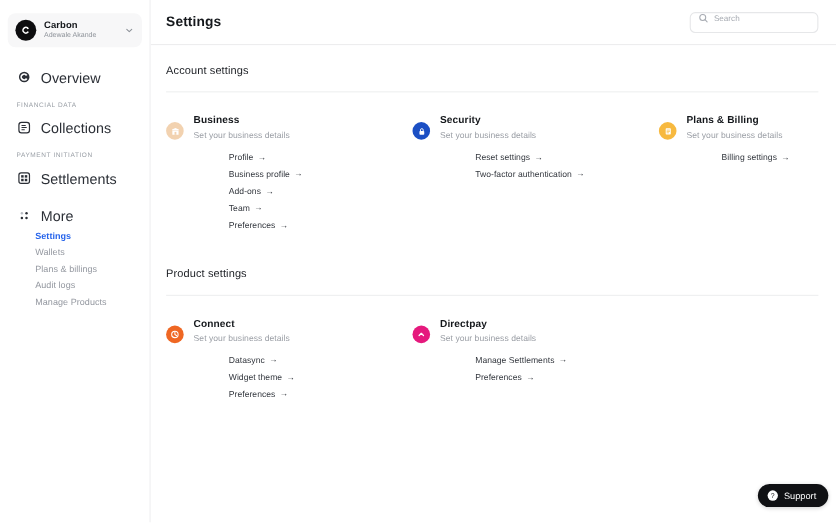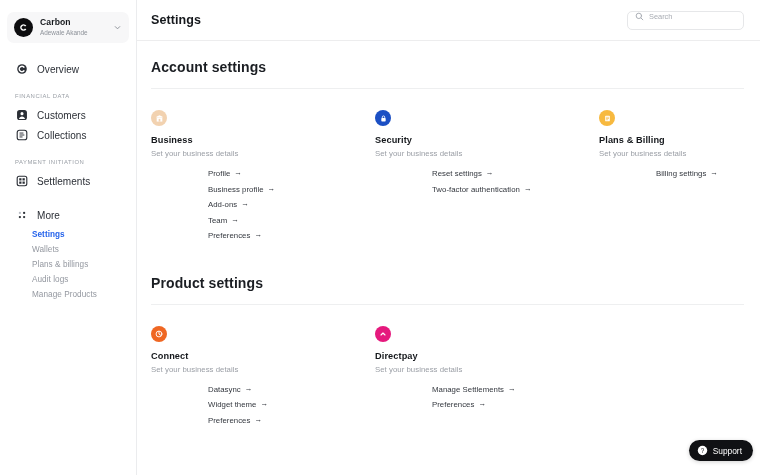--- a/index.html
+++ b/index.html
@@ -44,24 +44,24 @@
   }
   .org-sub {
     font-size: 6.4px; color: #8d9299; margin-top: 1px;
     white-space: nowrap; overflow: hidden; text-overflow: ellipsis;
   }
   .chev { flex: 0 0 10px; color: #8d9299; }
   .chev svg { display: block; }
 
   .nav { margin-top: 16px; }
   .nav-item {
-    display: flex; align-items: center; gap: 9px;
+    display: flex; align-items: flex-start; gap: 9px;
     padding: 4px 10px; margin: 0 5px;
     border-radius: 6px; cursor: pointer;
-    font-size: 10px; color: #2b2f36;
+    font-size: 13px; color: #2b2f36;
     height: 20px;
   }
   .nav-item .ic { width: 13px; height: 13px; flex: 0 0 13px; display:flex; align-items:center; justify-content:center; }
   .nav-item .ic svg { display: block; }
   .nav-label { white-space: nowrap; letter-spacing: .05px; }
 
   .nav-section {
     font-size: 5.9px; color: #9ba0a7; letter-spacing: .55px;
     text-transform: uppercase; padding: 0 15px; margin: 14px 0 6px 0;
     font-weight: normal;
@@ -92,40 +92,40 @@
   .search-input {
     border: none; outline: none; background: transparent;
     font-family: "Liberation Sans", sans-serif;
     font-size: 7.4px; color: #52565e; width: 100%;
   }
   .search-input::placeholder { color: #a7abb2; }
 
   .content { padding: 18px 16px 0 14px; }
   .section { margin-bottom: 28px; }
   .section-title {
-    font-size: 14px; font-weight: bold; color: #1b1e23;
+    font-size: 10px; font-weight: normal; color: #1b1e23;
     letter-spacing: .1px; margin-bottom: 13px;
   }
   .divider { height: 1px; background: #eeeff0; margin-bottom: 20px; }
 
   .cards { display: flex; }
   .card { width: 224px; flex: 0 0 224px; }
-  .card-head { display: flex; gap: 9px; align-items: flex-start; flex-direction: column; }
+  .card-head { display: flex; gap: 9px; align-items: flex-end; }
   .card-icon {
     width: 16px; height: 16px; border-radius: 50%;
     flex: 0 0 16px; margin-top: 1px;
     display: flex; align-items: center; justify-content: center;
   }
   .card-icon svg { display: block; }
   .card-title { font-size: 9.2px; font-weight: bold; color: #15181c; letter-spacing: .1px; }
   .card-sub { font-size: 7.8px; color: #9a9ea5; margin-top: 4px; letter-spacing: .03px; }
   .links { margin-top: 11px; padding-left: 25px; }
   .link-row {
     font-size: 7.8px; color: #33373e; cursor: pointer;
-    margin-bottom: 6.5px; display: flex; gap: 4px;
+    margin-bottom: 6.5px; display: flex; align-items: center; gap: 4px;
     letter-spacing: .03px; white-space: nowrap; padding-left: 32px;
   }
   .arrow { font-size: 7.6px; color: #33373e; line-height: 1; }
 
   
   .support-btn {
     position: absolute; right: 7px; bottom: 14px;
     display: flex; align-items: center; gap: 5px;
     background: #101114; color: #fff;
     border-radius: 13px; padding: 5px 11px 5px 8px;
@@ -166,30 +166,20 @@
           <svg width="12" height="12" viewBox="0 0 16 16">
             <circle cx="8" cy="8" r="6.4" fill="#2b2f36"></circle>
             <path d="M8 3.4A4.6 4.6 0 1 0 12 10.3L10 9.3A2.5 2.5 0 1 1 10 6.7L12 5.7A4.6 4.6 0 0 0 8 3.4Z" fill="#ffffff"></path>
           </svg>
         </span>
         <span class="nav-label">Overview</span>
       </div>
 
       <div class="nav-section">FINANCIAL DATA</div>
 
-      <div class="nav-item">
-        <span class="ic">
-          <svg width="12" height="12" viewBox="0 0 16 16">
-            <rect x="1.4" y="1.4" width="13.2" height="13.2" rx="3.4" fill="#2b2f36"></rect>
-            <circle cx="8" cy="6.2" r="2.05" fill="#ffffff"></circle>
-            <path d="M3.9 13.4c.5-2.2 2.1-3.4 4.1-3.4s3.6 1.2 4.1 3.4z" fill="#ffffff"></path>
-          </svg>
-        </span>
-        <span class="nav-label">Customers</span>
-      </div>
 
       <div class="nav-item">
         <span class="ic">
           <svg width="12" height="12" viewBox="0 0 16 16" fill="none">
             <rect x="1.6" y="1.6" width="12.8" height="12.8" rx="3.2" stroke="#2b2f36" stroke-width="1.5"></rect>
             <path d="M5.2 5.4h4.2M5.2 8h5.4M5.2 10.6h3" stroke="#2b2f36" stroke-width="1.25" stroke-linecap="round"></path>
           </svg>
         </span>
         <span class="nav-label">Collections</span>
       </div>

